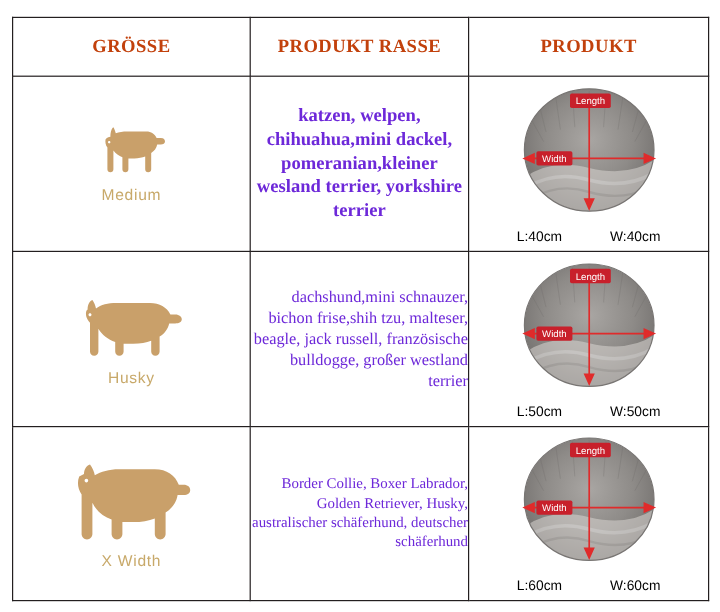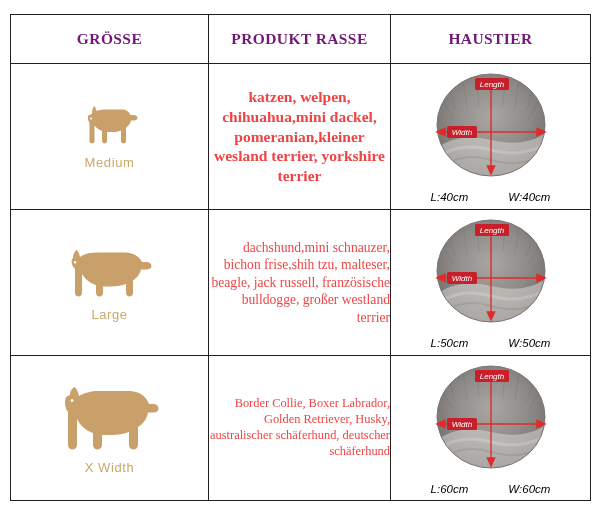--- a/index.html
+++ b/index.html
@@ -36,21 +36,21 @@
   .col-size { width: 198px; }
   .col-breed { width: 182px; }
   .col-product { width: 200px; }
 
   thead th {
     height: 48px;
     font-family: "Liberation Serif", serif;
     font-weight: bold;
     font-size: 15.5px;
     letter-spacing: 0.4px;
-    color: #701a75;
+    color: #c2410c;
     text-align: center;
   }
 
   
   .size-cell {
     text-align: center;
     position: relative;
   }
   .dog-wrap {
     display: flex;
@@ -67,21 +67,21 @@
     letter-spacing: 0.6px;
     margin-top: 6px;
   }
 
   
   .breed-cell {
     padding: 6px 8px 6px 10px;
   }
   .breed-text {
     font-family: "Liberation Serif", serif;
-    color: #ef4444;
+    color: #6d28d9;
     line-height: 1.28;
   }
   .breed-medium {
     font-weight: bold;
     font-size: 15.5px;
     text-align: center;
   }
   .breed-large {
     font-size: 13.6px;
     text-align: right;
@@ -92,21 +92,20 @@
   }
 
   
   .product-cell {
     padding: 4px 0 6px 0;
   }
   .product-wrap {
     display: flex;
     flex-direction: column;
     align-items: center;
-    font-style: italic;
   }
   .bed-holder {
     position: relative;
     display: block;
   }
   .dims {
     display: flex;
     justify-content: center;
     gap: 40px;
     font-family: "Liberation Sans", sans-serif;
@@ -123,21 +122,21 @@
   <table class="size-table">
     <colgroup>
       <col class="col-size">
       <col class="col-breed">
       <col class="col-product">
     </colgroup>
     <thead>
       <tr>
         <th>GRÖSSE</th>
         <th>PRODUKT RASSE</th>
-        <th>HAUSTIER</th>
+        <th>PRODUKT</th>
       </tr>
     </thead>
     <tbody>
 
       <tr style="height:146px;">
         <td class="size-cell">
           <div class="dog-wrap">
             <svg class="dog-icon" width="62" height="46" viewBox="0 0 124 92">
               <path fill="#c9a06a" d="M26 22 C26 14 28 8 31 6 C33 9 34 13 35 16 C40 14 47 13 54 13
                 L86 13 C94 13 100 17 103 24 L110 24 C115 24 117 27 117 30 C117 33 114 35 110 35
@@ -215,21 +214,21 @@
         <td class="size-cell">
           <div class="dog-wrap">
             <svg class="dog-icon" width="86" height="58" viewBox="0 0 172 116">
               <path fill="#c9a06a" d="M12 30 C12 22 15 16 20 14 C23 18 25 23 26 28 C34 22 46 19 60 19
                 L116 19 C132 19 144 26 150 38 L158 38 C165 38 169 42 169 46 C169 50 165 53 158 53
                 L148 53 C146 62 140 70 132 75 L132 100 C132 104 129 107 125 107 C121 107 118 104 118 100
                 L118 82 C110 85 100 87 88 87 L72 87 L72 100 C72 104 69 107 65 107 C61 107 58 104 58 100
                 L58 84 C46 80 36 72 30 62 L30 100 C30 104 27 107 23 107 C19 107 16 104 16 100 L16 52
                 C10 46 8 38 10 32 Z M16 36 C14.5 36 13.5 37 13.5 38.5 C13.5 40 14.5 41 16 41 C17.5 41 18.5 40 18.5 38.5 C18.5 37 17.5 36 16 36 Z"></path>
             </svg>
-            <div class="size-label">Large</div>
+            <div class="size-label">Husky</div>
           </div>
         </td>
         <td class="breed-cell">
           <div class="breed-text breed-large">dachshund,mini schnauzer, bichon frise,shih tzu, malteser, beagle, jack russell, französische bulldogge, großer westland terrier</div>
         </td>
         <td class="product-cell">
           <div class="product-wrap">
             <div class="bed-holder">
               <svg width="124" height="114" viewBox="0 0 124 114">
                 <defs>

